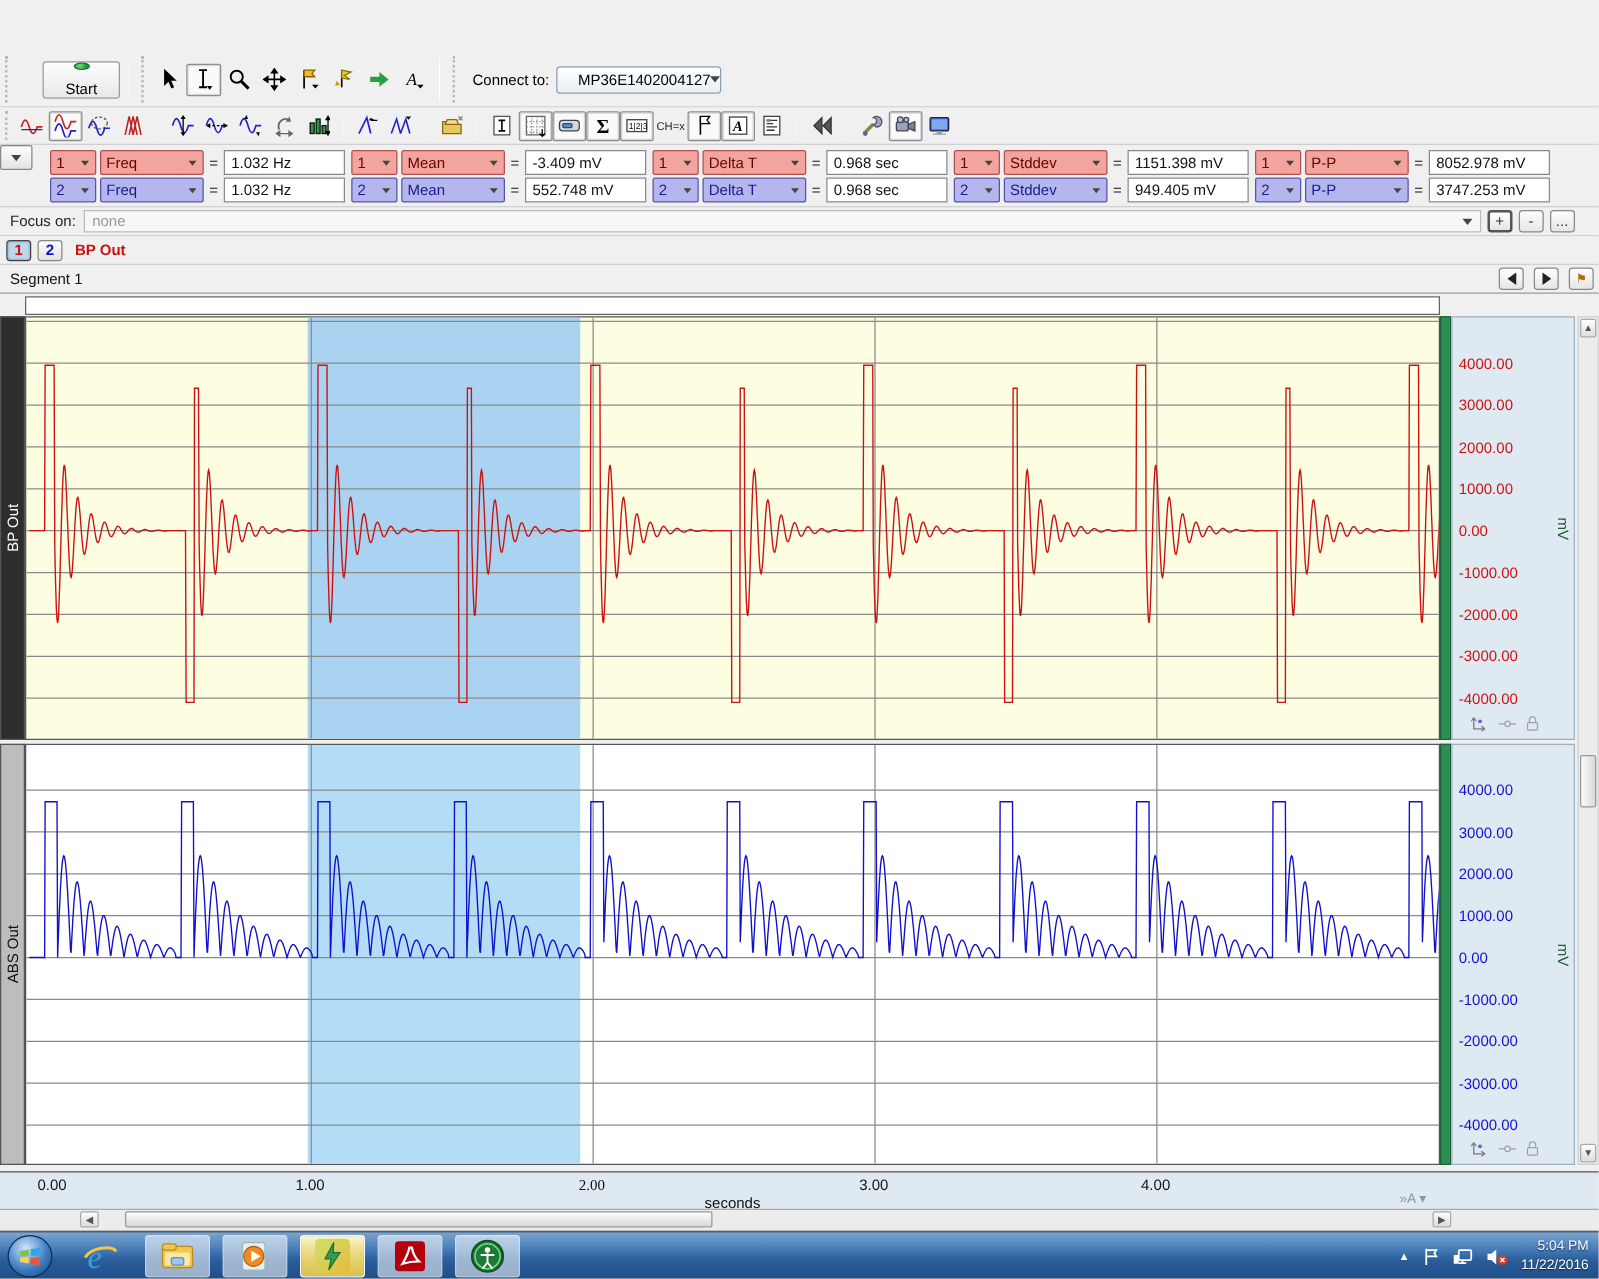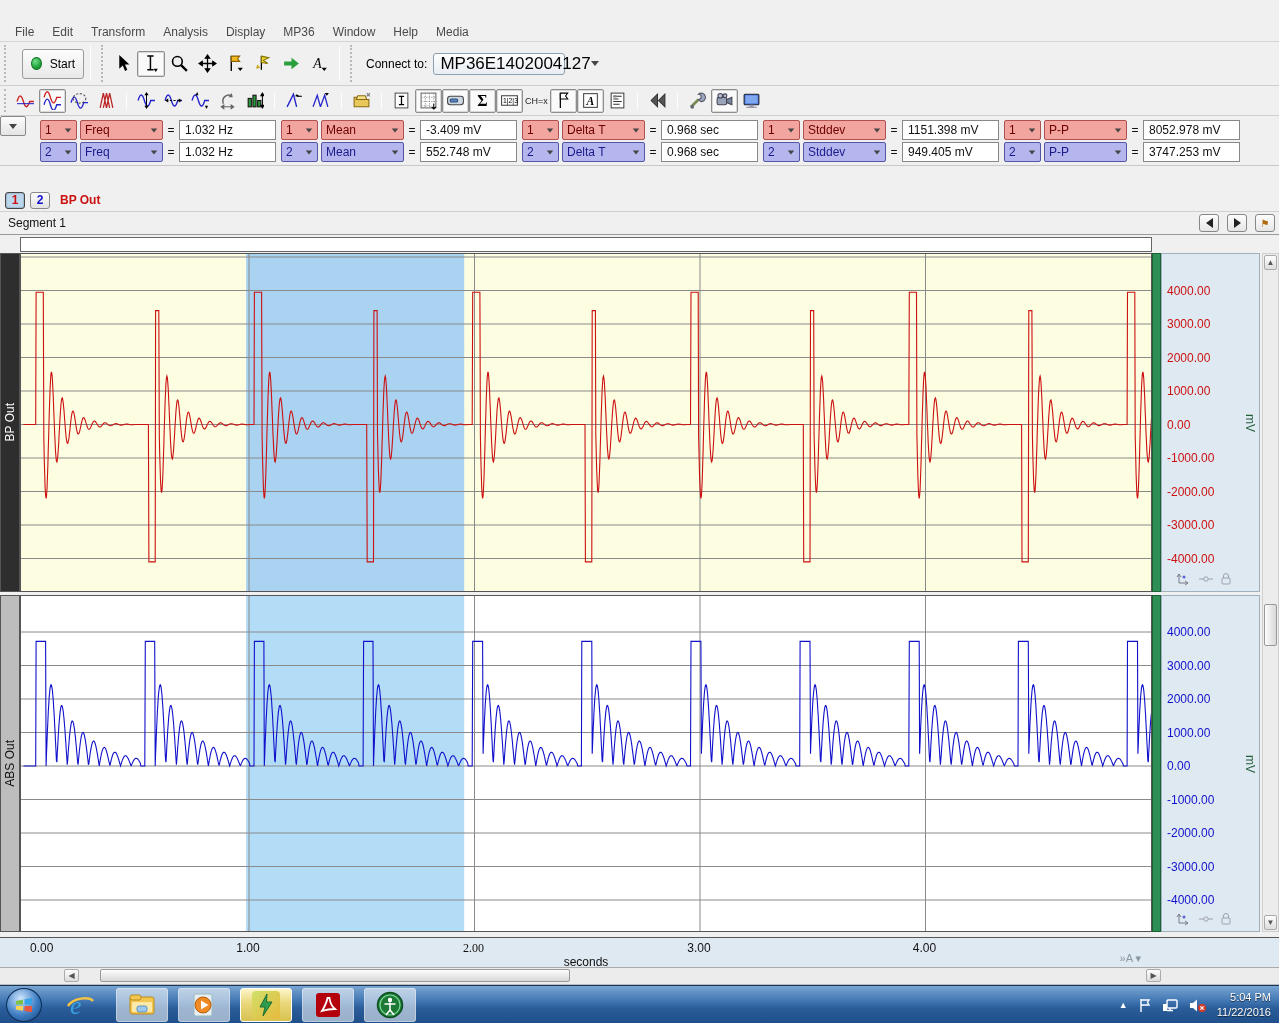--- a/index.html
+++ b/index.html
@@ -31,31 +31,31 @@
     display:flex; align-items:center; padding-left:6px; }
   .menu-item { padding:2px 9px; color:#4a4a4a; font-size:12px; }
 
   
   #toolbarA { left:0; top:42px; width:1279px; height:44px; background:#f0f0f0; border-bottom:1px solid #cfcfcf;
     display:flex; align-items:center; }
   #toolbarB { left:0; top:86px; width:1279px; height:30px; background:#f0f0f0; border-bottom:1px solid #cfcfcf;
     display:flex; align-items:center; }
   .grip { width:4px; align-self:stretch; margin:3px 4px; border-left:2px dotted #b9b9b9; }
   .vsep { width:1px; align-self:stretch; margin:4px 6px; background:#cdcdcd; border-right:1px solid #fff; }
-  #start-btn { display:flex; align-items:center; gap:8px; width:62px; height:30px; margin-left:10px;
-    border:1px solid #9a9a9a; border-radius:3px; background:linear-gradient(#fdfdfd,#e8e8e8); padding:0 8px; }
+  #start-btn { display:flex; align-items:center; gap:8px; width:62px; height:30px; margin-left:22px;
+    border:1px solid #9a9a9a; border-radius:3px; background:linear-gradient(#fdfdfd,#e8e8e8); padding:0 8px;flex-direction:column; }
   #start-dot { width:13px; height:13px; border-radius:50%; background:radial-gradient(circle at 35% 30%,#6fe08a,#169a31 70%); border:1px solid #0d7020; }
   .tbicon { width:28px; height:26px; display:flex; align-items:center; justify-content:center; border:1px solid transparent; border-radius:2px; }
   #toolbarB .tbicon { width:27px; height:24px; }
   .tbicon svg { width:19px; height:19px; }
   .tbicon.pressed { border:1px solid #8e8e8e; background:#fafafa; box-shadow:inset 0 0 0 1px #d8d8d8; }
   .chx { font-size:9px; color:#222; width:30px; text-align:center; }
   #connect-wrap { display:flex; align-items:center; gap:6px; margin-left:8px; }
   #connect-dd { width:132px; height:22px; border:1px solid #8aa0b4; border-radius:3px;
-    background:linear-gradient(#fefefe,#e9eef3); display:flex; align-items:center; justify-content:space-between; padding:0 6px; font-size:17px; }
+    background:linear-gradient(#fefefe,#e9eef3); display:flex; align-items:center; justify-content:space-between; padding:0 16px; font-size:12px; }
   .ddarrow { width:0; height:0; border-left:4px solid transparent; border-right:4px solid transparent; border-top:5px solid #444; }
 
   
   #measure { left:0; top:116px; width:1279px; height:50px; background:#f0f0f0; border-bottom:1px solid #c8c8c8; }
   .mrow { position:absolute; left:40px; height:20px; display:flex; }
   .mgroup { display:flex; align-items:center; margin-right:5px; }
   .mbox { height:20px; border:1px solid #777; border-radius:2px; display:flex; align-items:center; justify-content:space-between; padding:0 4px; font-size:12px; }
   .mbox .ddarrow { transform:scale(.8); }
   .ch1 .mbox { background:#f2a49e; color:#6b0000; border-color:#b05050; }
   .ch2 .mbox { background:#b5b6ee; color:#1a1a8c; border-color:#5555a8; }
@@ -132,31 +132,20 @@
   #tray { right:0; top:0; height:38px; display:flex; align-items:center; gap:10px; padding-right:8px; }
   .tray-ic { color:#fff; display:flex; align-items:center; }
   #clock { text-align:right; color:#fff; font-size:11px; line-height:1.35; text-shadow:0 1px 1px #123; }
 </style>
 </head>
 <body>
 
 <div id="app">
 
 
-  <div class="abs" id="menubar">
-      <div class="menu-item">File</div>
-      <div class="menu-item">Edit</div>
-      <div class="menu-item">Transform</div>
-      <div class="menu-item">Analysis</div>
-      <div class="menu-item">Display</div>
-      <div class="menu-item">MP36</div>
-      <div class="menu-item">Window</div>
-      <div class="menu-item">Help</div>
-      <div class="menu-item">Media</div>
-    </div>
 
   <div class="abs" id="toolbarA">
     <div class="grip"></div>
     <div id="start-btn">
       <span id="start-dot"></span>
       <span>Start</span>
     </div>
     <div class="vsep"></div>
       <div class="grip"></div>
     <div id="toolsA" style="display:flex;align-items:center;">
@@ -511,20 +500,30 @@
           <div class="mbox mfun">
             <span>P-P</span>
             <span class="ddarrow"></span>
           </div>
           <span class="meq">=</span>
           <div class="mval">3747.253 mV</div>
         </div>
       </div>
     </div>
 
+  <div class="abs" id="focusrow">
+    <span id="focus-label">Focus on:</span>
+    <div id="focus-field">
+      <span>none</span>
+      <span class="ddarrow"></span>
+    </div>
+    <div class="sqbtn strong">+</div>
+    <div class="sqbtn">-</div>
+    <div class="sqbtn">...</div>
+  </div>
 
   <div class="abs" id="chanrow">
     <div class="chanbtn active" id="chbtn1" style="color: rgb(204, 17, 17);">1</div>
     <div class="chanbtn" id="chbtn2" style="color: rgb(17, 17, 204);">2</div>
     <span id="chan-label" style="color: rgb(204, 17, 17);">BP Out</span>
   </div>
 
   <div class="abs" id="segrow">
     <span id="seg-label">Segment 1</span>
     <div id="seg-btns">

